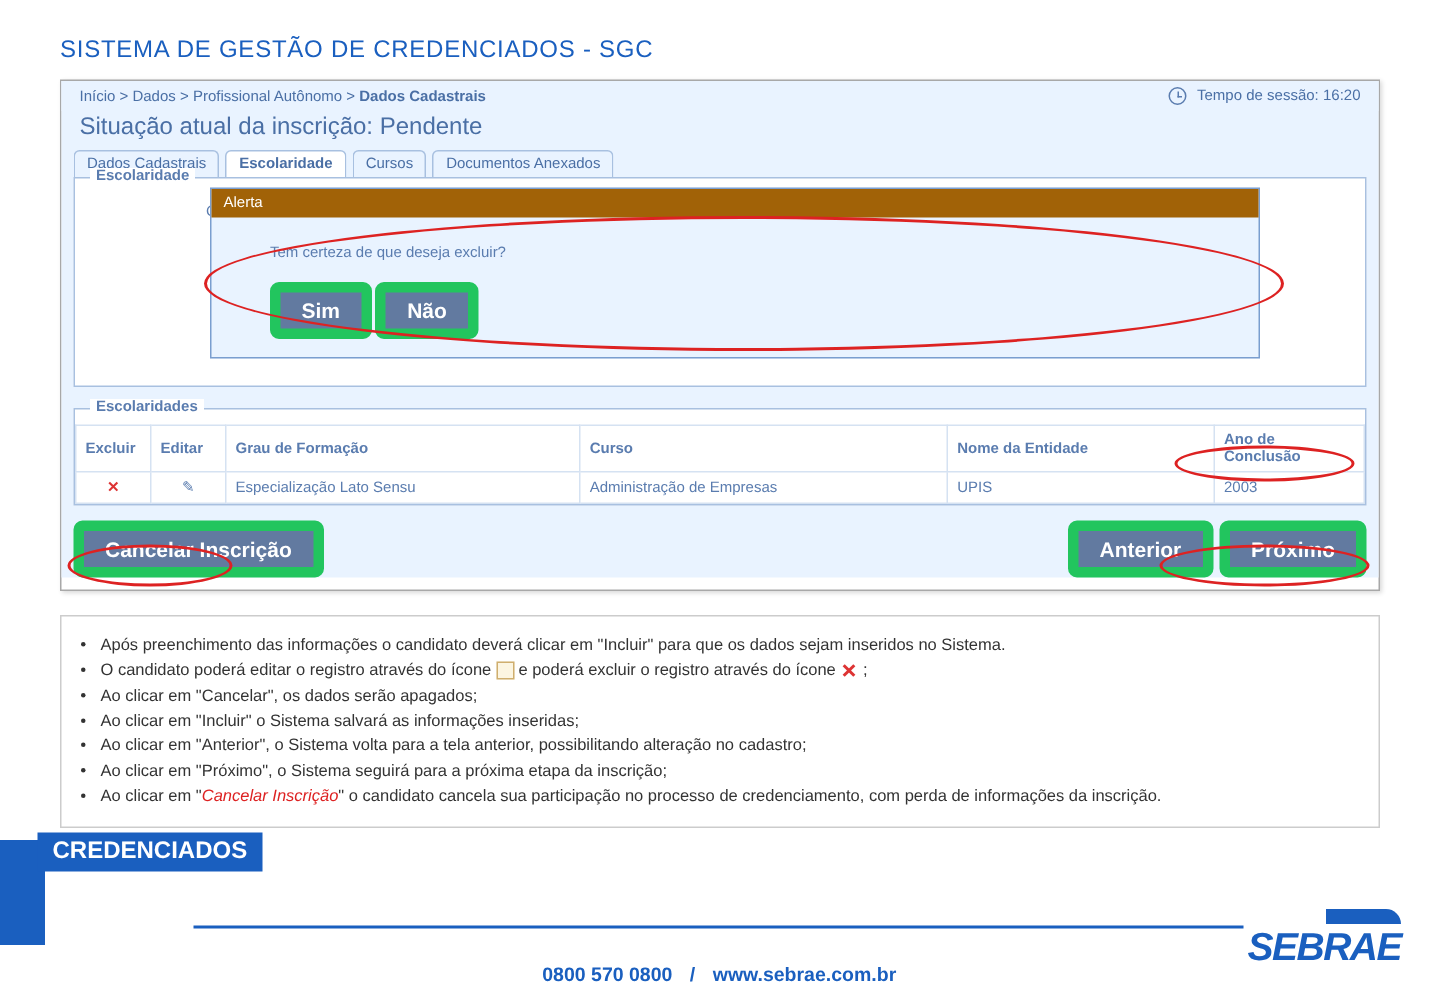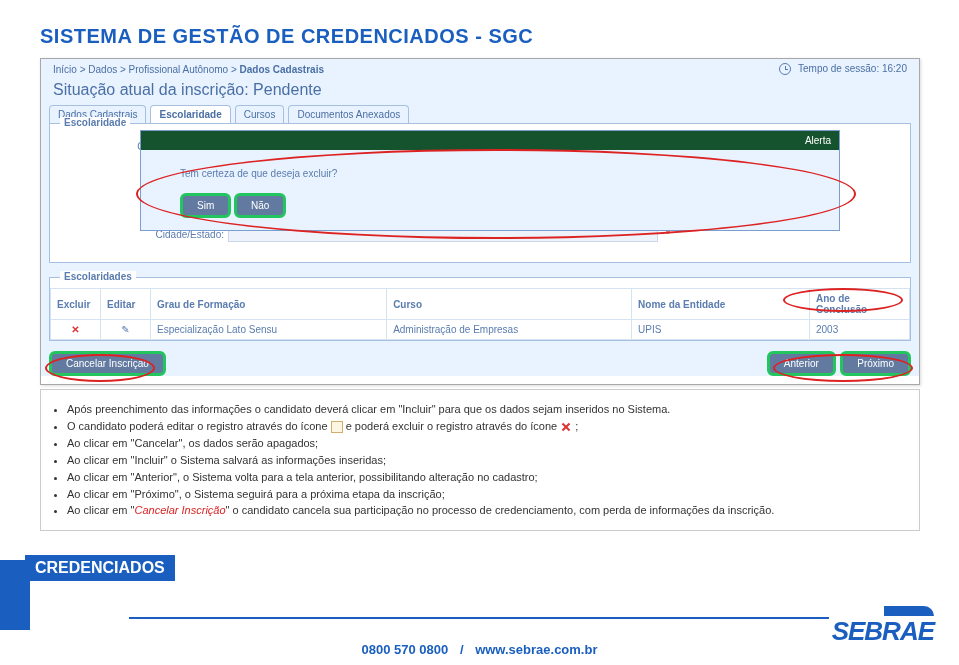--- a/index.html
+++ b/index.html
@@ -12,22 +12,22 @@
     overflow: hidden;
   }
   .slide {
     position: absolute;
     left: 40px; top: 25px;
     width: 880px;
     height: 600px;
   }
   .title {
     color: #1a5fbf;
-    font-weight: bold;
-    font-size: 20px;
+    font-weight: normal;
+    font-size: 16px;
     letter-spacing: 0.5px;
     margin-bottom: 10px;
   }
   .app-frame {
     position: relative;
     width: 100%;
     border: 1px solid #a8a8a8;
     box-shadow: 1px 1px 3px rgba(0,0,0,0.15);
   }
   .app-inner {
@@ -97,25 +97,26 @@
     flex: 0 0 auto;
   }
   .w-lg { width: 340px; }
   .w-md { width: 260px; }
   .w-sm { width: 90px; }
   .req { color: #d33; margin-left: 4px; }
   .btn {
     display: inline-block;
     background: #7a9ecf;
     color: #fff;
-    font-size: 10px;
+    font-size: 14px;
     border-radius: 6px;
     padding: 4px 14px;
-    border: 3px solid #22c55e;
+    border: 7px solid #22c55e;
     cursor: pointer;
+    font-weight: bold;
   }
   .btn-row-right { text-align: right; padding: 6px 4px 2px 4px; }
   .btn-dark {
     background: #627aa0;
   }
   .table {
     margin: 14px 8px 0 8px;
     border: 1px solid #a8c0e0;
     background: #fff;
     position: relative;
@@ -138,46 +139,45 @@
   .bottom-proc { margin: 10px 8px 8px 8px; display: flex; justify-content: space-between; }
   
   .modal-overlay {
     position: absolute;
     left: 90px; top: 105px;
     width: 700px;
     background: #e9f3ff;
     border: 1px solid #7a9ecf;
   }
   .modal-overlay .alert-bar {
-    background: #14532d;
+    background: #a16207;
     color: #fff;
     font-size: 10px;
     padding: 4px 8px;
-    text-align: right;
   }
   .modal-overlay .modal-body {
     padding: 18px 20px 12px 20px;
     font-size: 10px;
     color: #5a7caf;
     margin-left: 19px;
   }
   .modal-overlay .modal-btns {
     margin-top: 14px;
   }
   
   .circle-annot {
     position: absolute;
     border: 2px solid #d22;
     border-radius: 50%;
     pointer-events: none;
   }
   
   .notes-box {
     border: 1px solid #ccc;
-    margin-top: 4px;
+    margin-top: 16px;
     padding: 10px 12px;
     font-size: 11px;
     color: #333;
     background: #fff;
     line-height: 1.35;
   }
   .notes-box li { margin: 2px 0; list-style-position: outside; margin-left: 14px; }
   .notes-box .accent { color: #d22; font-style: italic; }
   .small-edit-icon {
     display: inline-block; width: 12px; height: 12px;

